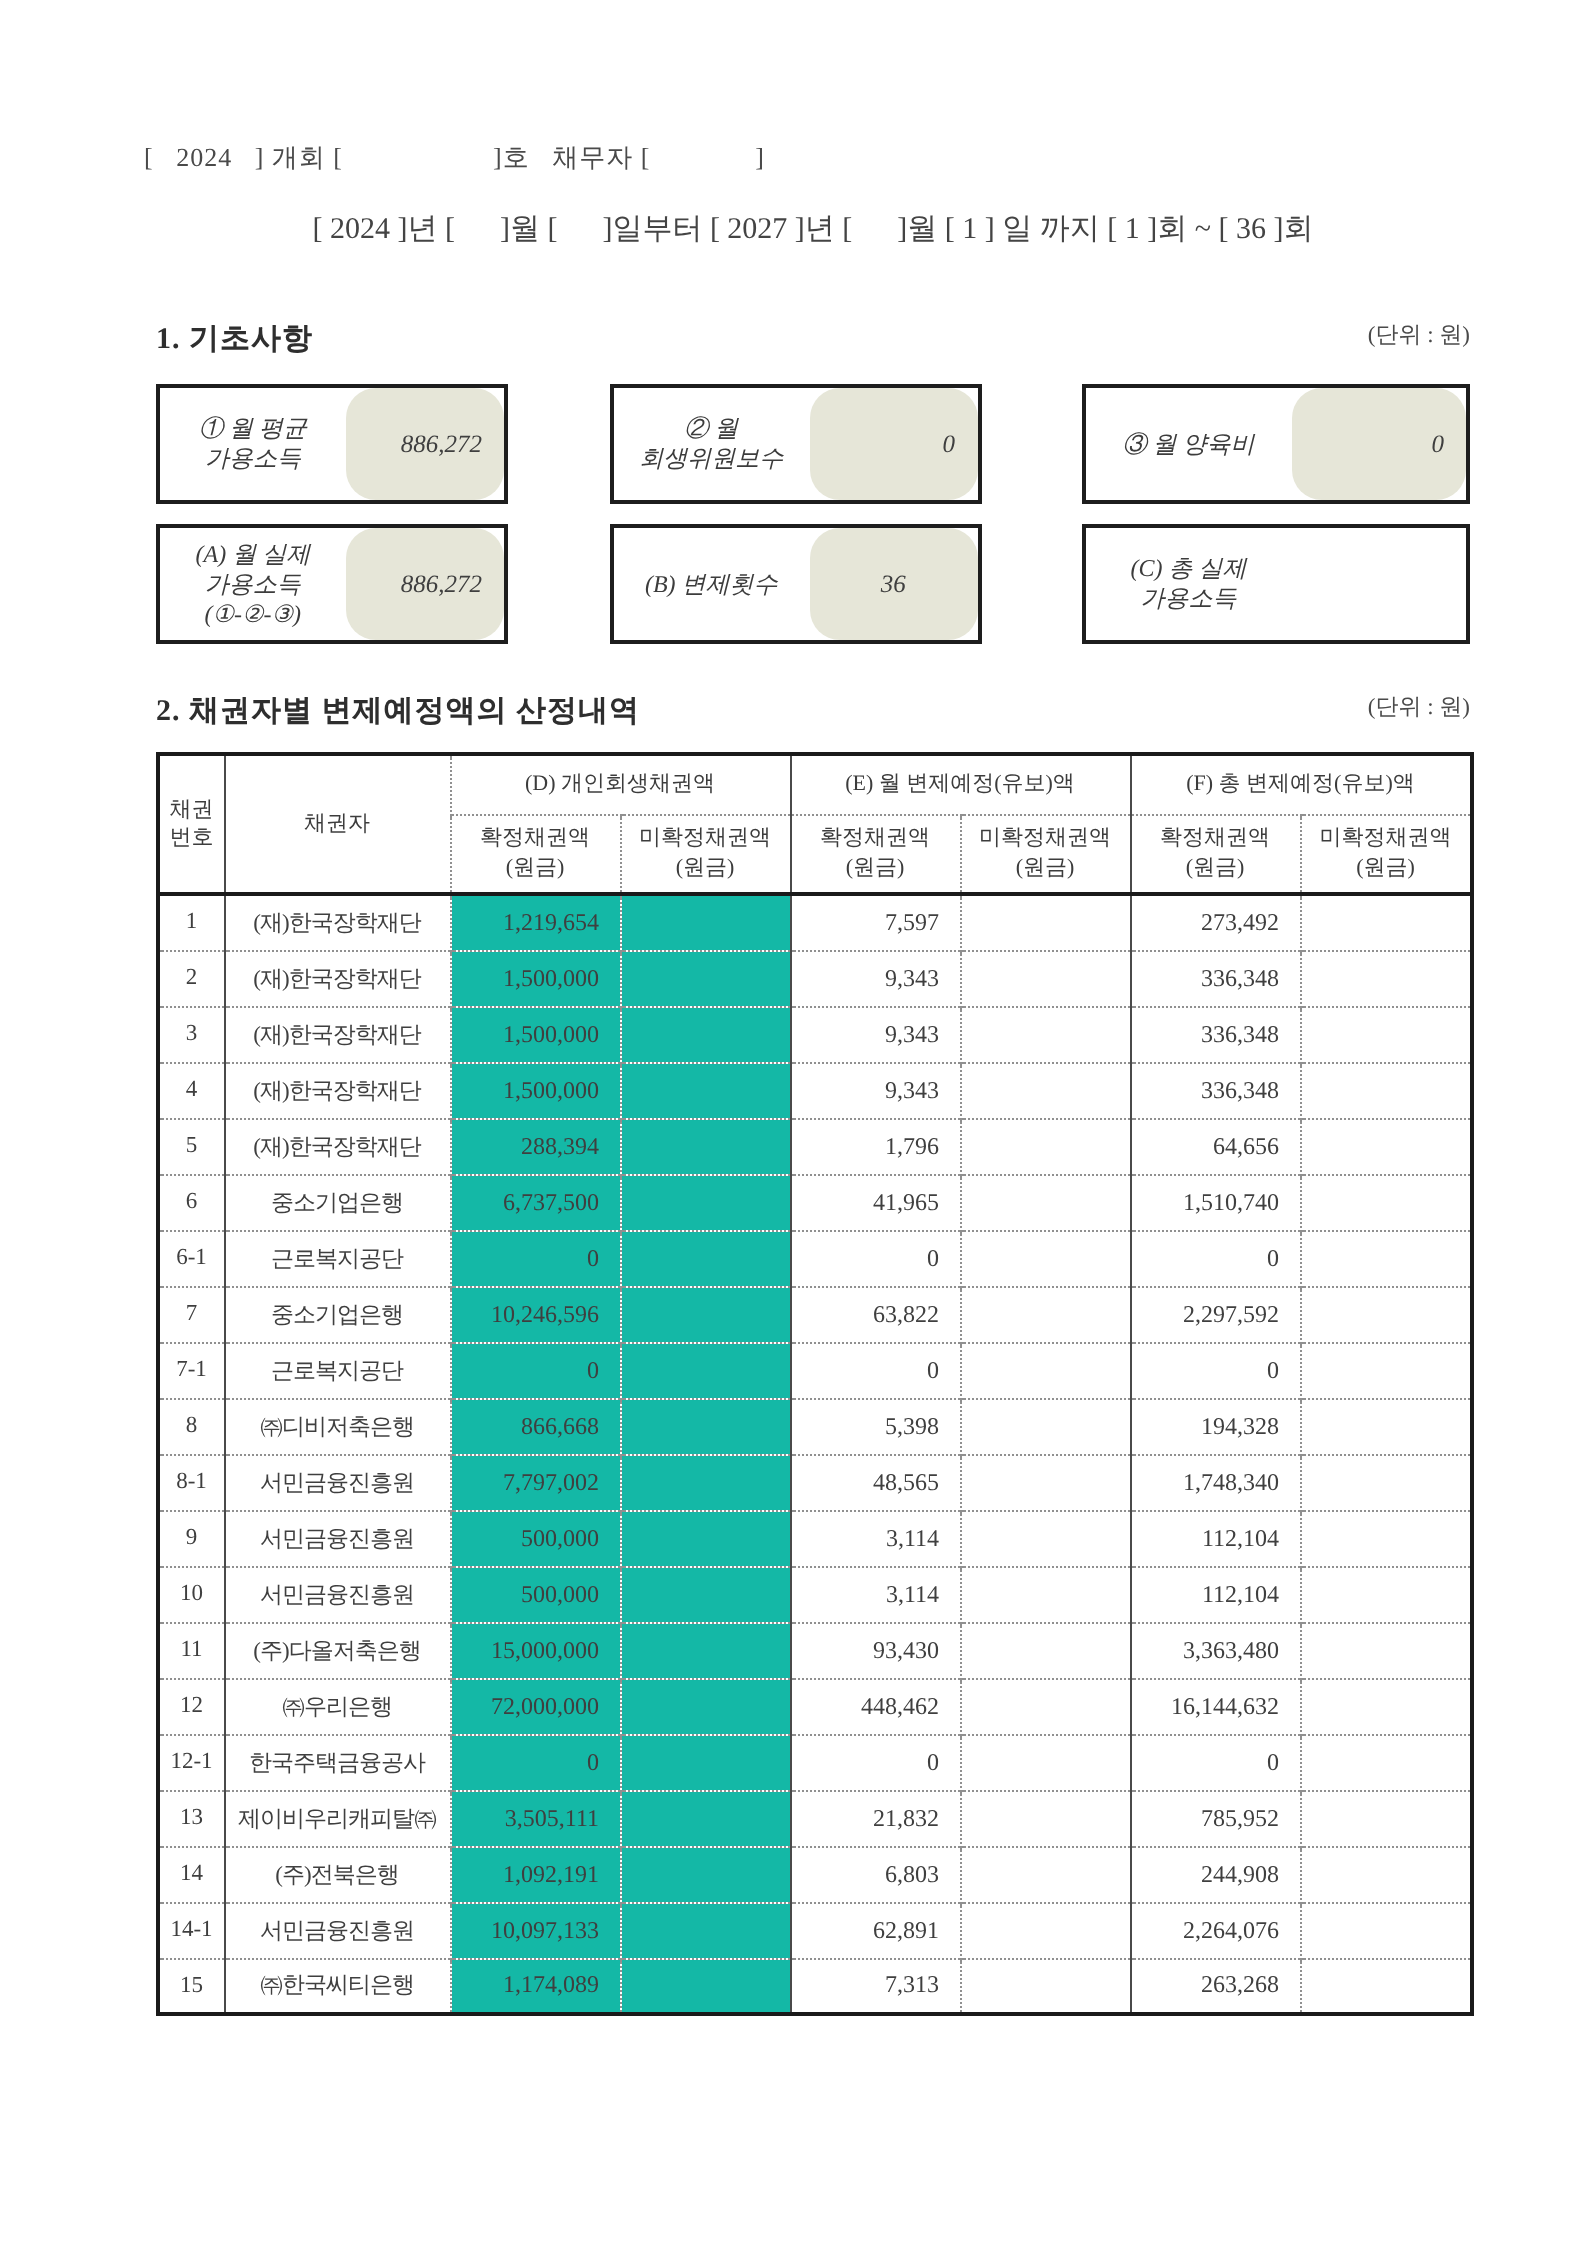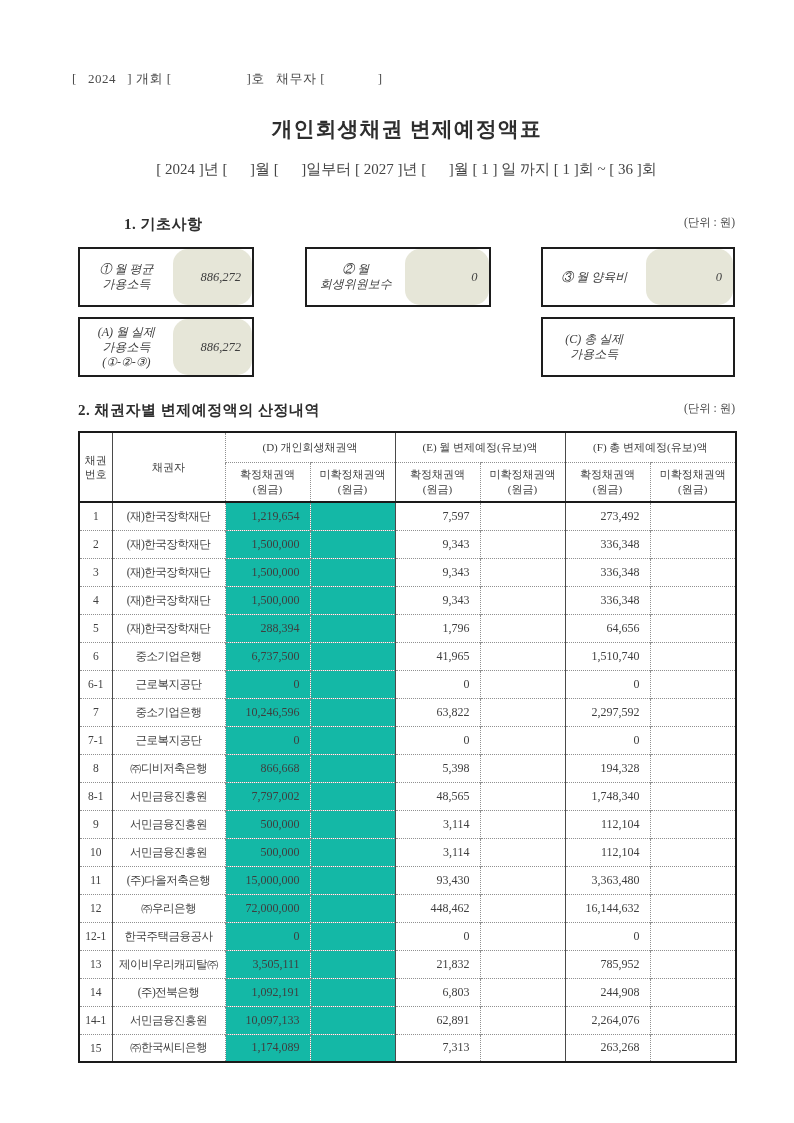--- a/index.html
+++ b/index.html
@@ -23,21 +23,21 @@
     color: #2e2e2e; letter-spacing: 1px; margin-top: 27px;
   }
   .period-line {
     text-align: center; font-size: 15px; color: #444;
     margin-top: 17px; white-space: pre;
   }
 
   .sec-head-row {
     display: flex; justify-content: space-between; align-items: flex-end;
   }
-  .sec-head-row.s1 { margin-top: 36px; margin-left: 46px; }
+  .sec-head-row.s1 { margin-top: 36px; }
   .sec-head-row.s2 { margin-top: 24px; }
   .sec-heading { font-size: 15px; font-weight: bold; color: #2e2e2e; letter-spacing: .5px; }
   .unit-label { font-size: 11.5px; color: #4a4a4a; position: relative; top: -4px; }
 
   .box-row { display: flex; justify-content: space-between; margin-top: 13px; font-style: italic; }
   .box-row.second { margin-top: 10px; }
   .info-box {
     display: flex; border: 2px solid #1d1d1d; background: #fff;
     height: 60px; overflow: hidden;
   }
@@ -90,21 +90,20 @@
   tbody td.amt { text-align: right; padding-right: 10px; font-size: 12px; }
   tbody td.cyan { background: #14b8a6; }
 </style>
 </head>
 <body>
 
 <div class="page">
 
   <div class="case-line">[   2024   ] 개회 [                    ]호   채무자 [              ]</div>
 
-  <div class="doc-title">개인회생채권 변제예정액표</div>
 
   <div class="period-line">[ 2024 ]년 [      ]월 [      ]일부터 [ 2027 ]년 [      ]월 [ 1 ] 일 까지 [ 1 ]회 ~ [ 36 ]회</div>
 
   <div class="sec-head-row s1">
     <div class="sec-heading">1. 기초사항</div>
     <div class="unit-label">(단위 : 원)</div>
   </div>
 
   <div class="box-row">
     <div class="info-box b1">
@@ -122,20 +121,24 @@
       <div class="val">0</div>
     </div>
   </div>
 
   <div class="box-row second">
     <div class="info-box b1">
       <div class="lbl">(A) 월 실제
 가용소득
 (①-②-③)</div>
       <div class="val">886,272</div>
+    </div>
+    <div class="info-box b2">
+      <div class="lbl">(B) 변제횟수</div>
+      <div class="val center">36</div>
     </div>
     <div class="info-box b3">
       <div class="lbl">(C) 총 실제
 가용소득</div>
     </div>
   </div>
 
   <div class="sec-head-row s2">
     <div class="sec-heading">2. 채권자별 변제예정액의 산정내역</div>
     <div class="unit-label">(단위 : 원)</div>

